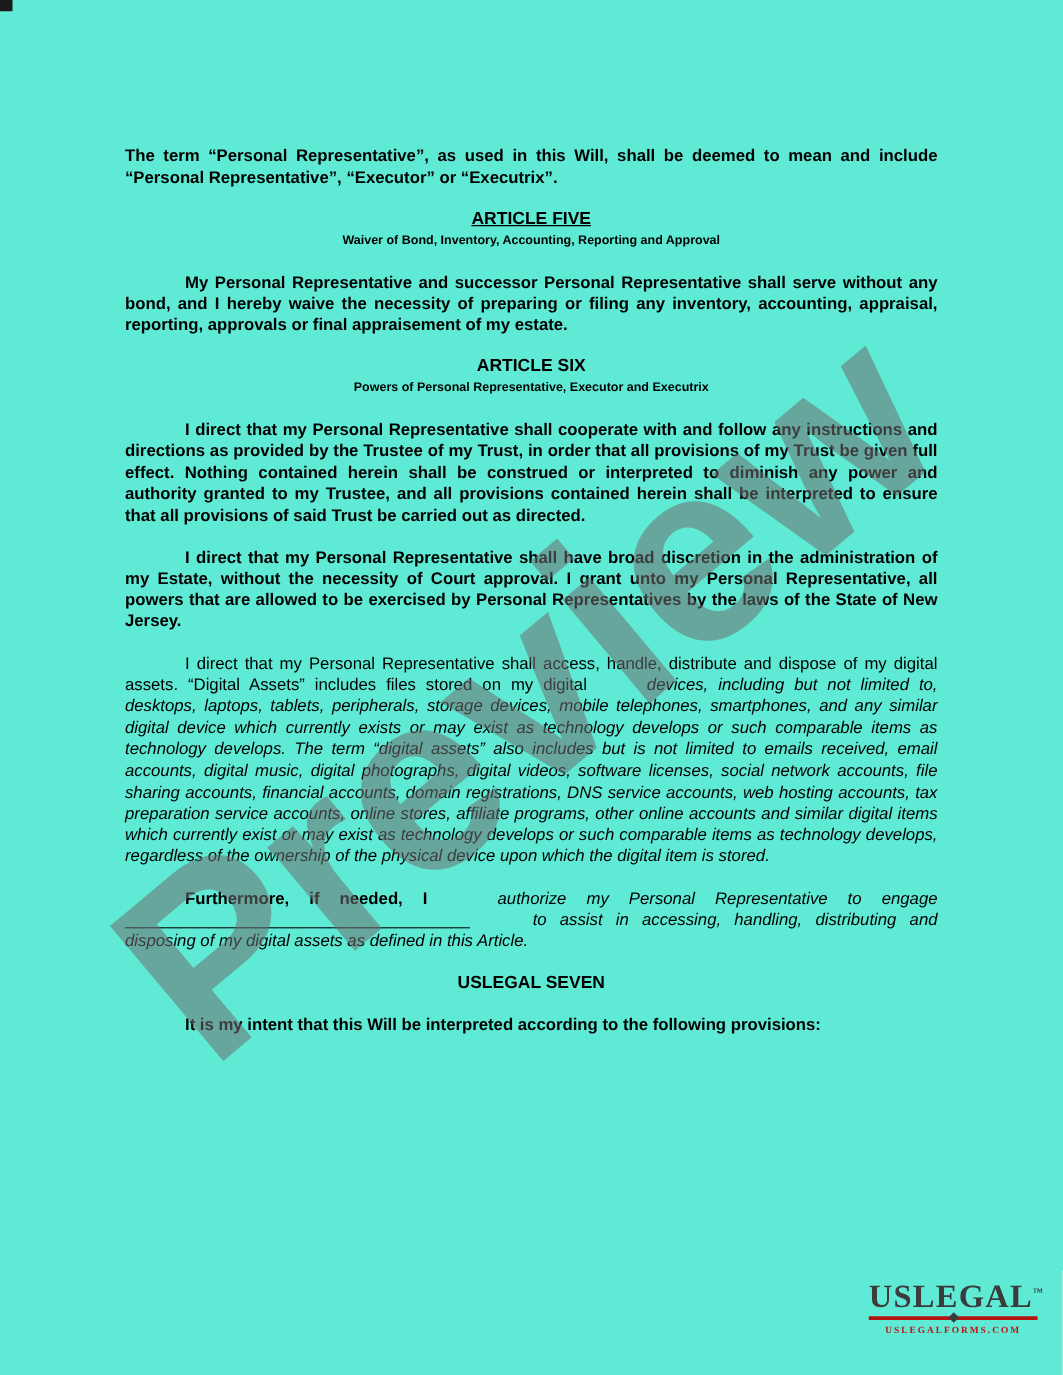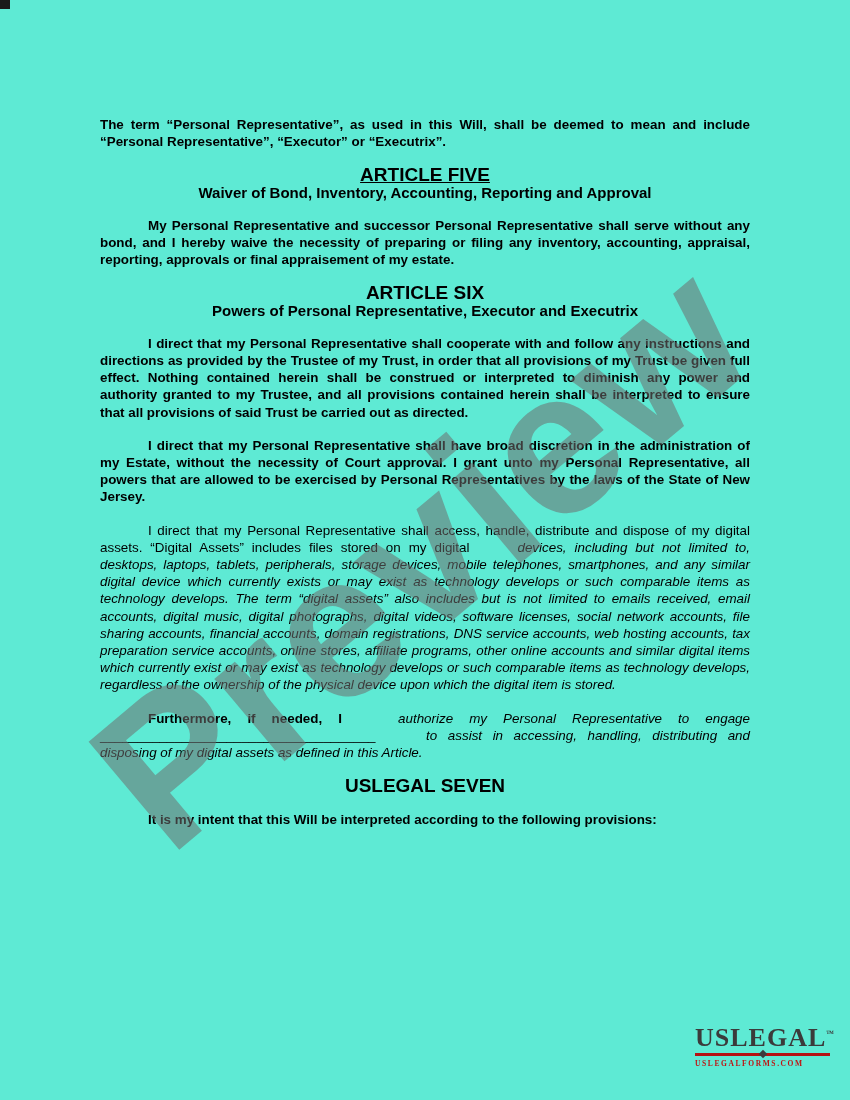--- a/index.html
+++ b/index.html
@@ -49,27 +49,27 @@
   .italic {
     font-style: italic;
     margin-left: 40px;
   }
   .heading {
     text-align: center;
     font-weight: bold;
     margin: 14px 0 16px 0;
   }
   .htitle {
-    font-size: 19px;
+    font-size: 14px;
   }
   .underline {
     text-decoration: underline;
   }
   .hsub {
-    font-size: 15px;
+    font-size: 10px;
   }
   .blank-line {
     font-style: normal;
     font-weight: normal;
     letter-spacing: 0;
     white-space: nowrap;
   }
   .watermark {
     position: absolute;
     left: 420px;
@@ -82,20 +82,21 @@
     white-space: nowrap;
     pointer-events: none;
     z-index: 5;
     font-family: "Liberation Sans", sans-serif;
   }
   .logo {
     position: absolute;
     left: 695px;
     top: 1020px;
     width: 135px;
+    text-align: center;
     z-index: 2;
   }
   .logo-wordmark {
     font-family: "Liberation Serif", serif;
     font-weight: bold;
     font-size: 26px;
     letter-spacing: 1px;
     color: #3b3b3b;
     line-height: 28px;
     white-space: nowrap;

